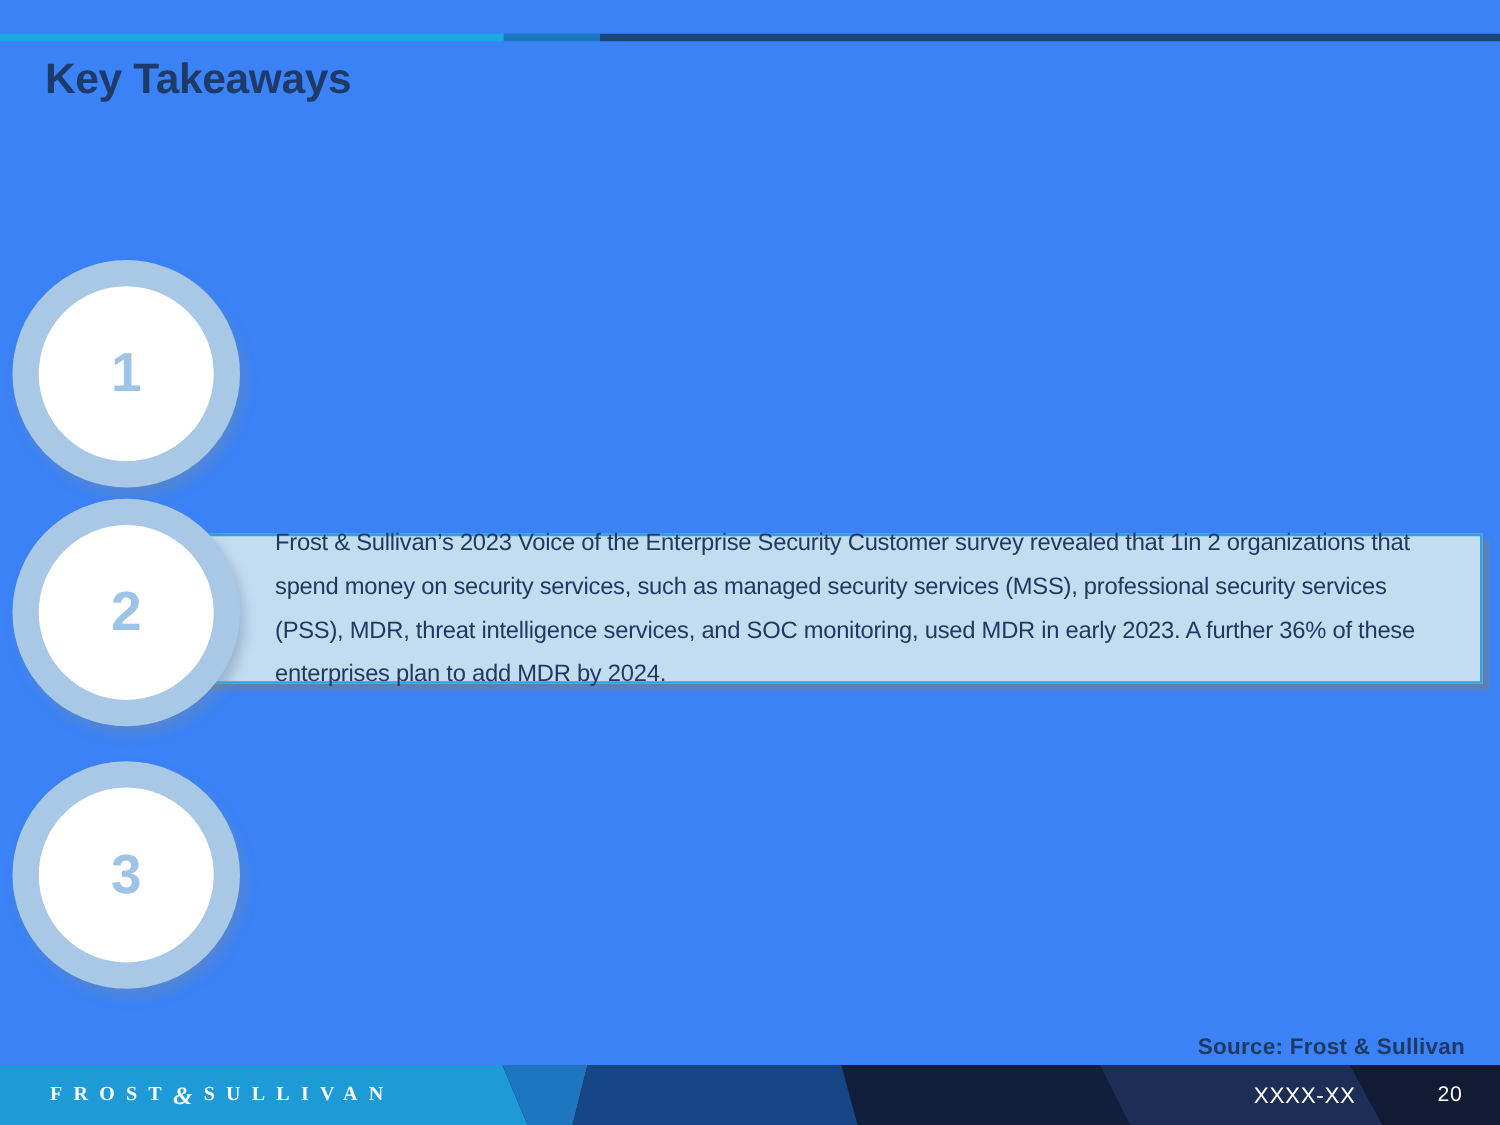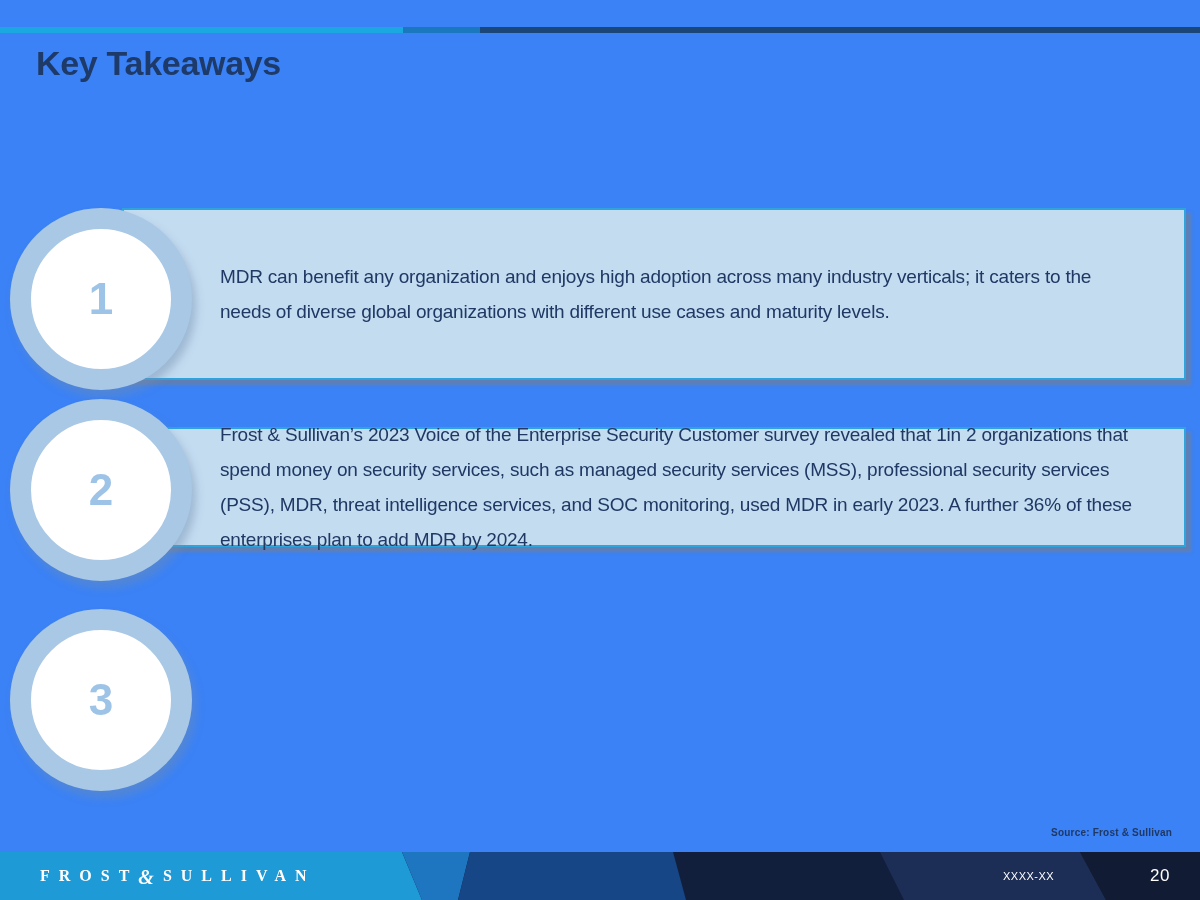--- a/index.html
+++ b/index.html
@@ -40,58 +40,55 @@
   }
   #box1{top:208px;height:172px;}
   #box2{top:427px;height:120px;}
   #box3{top:610px;height:172px;}
   #circle1{top:208px;}
   #circle2{top:399px;}
   #circle3{top:609px;}
   
   .source-note{
     position:absolute;right:28px;top:827px;
-    font-size:10px;font-weight:bold;letter-spacing:0.2px;color:#1F3864;
+    font-size:18px;font-weight:bold;letter-spacing:0.2px;color:#1F3864;
   }
   
   .footer{position:absolute;left:0;top:852px;width:1112px;height:48px;background:#121F3C;}
   .footer svg{position:absolute;left:0;top:0;}
   .brand{
     position:absolute;left:40px;top:0;height:48px;display:flex;align-items:center;
     color:#ffffff;font-family:"Liberation Serif","DejaVu Serif",serif;
     font-size:16px;font-weight:bold;letter-spacing:9px;white-space:nowrap;
   }
   .brand .amp{
     font-style:italic;font-size:20px;letter-spacing:9px;position:relative;top:1px;
   }
   .doc-code{
     position:absolute;left:1003px;top:0;height:48px;display:flex;align-items:center;
-    color:#ffffff;font-size:11px;letter-spacing:0.5px;
+    color:#ffffff;font-size:18px;letter-spacing:0.5px;
   }
   .page-number{
     position:absolute;left:1150px;top:0;height:48px;display:flex;align-items:center;
     color:#ffffff;font-size:17px;letter-spacing:0.5px;
   }
 </style>
 </head>
 <body>
 
 <div class="slide">
 
   <div class="stripe">
     <div class="seg seg-light"></div>
     <div class="seg seg-mid"></div>
     <div class="seg seg-dark"></div>
   </div>
 
   <h1 class="title">Key Takeaways</h1>
 
-  <div class="tk-box" id="box1">
-    <div class="tk-text">MDR can benefit any organization and enjoys high adoption across many industry verticals; it caters to the needs of diverse global organizations with different use cases and maturity levels.</div>
-  </div>
   <div class="tk-circle" id="circle1">
     <span class="tk-number">1</span>
   </div>
 
   <div class="tk-box" id="box2">
     <div class="tk-text">Frost &amp; Sullivan’s 2023 Voice of the Enterprise Security Customer survey revealed that 1in 2 organizations that spend money on security services, such as managed security services (MSS), professional security services (PSS), MDR, threat intelligence services, and SOC monitoring, used MDR in early 2023. A further 36% of these enterprises plan to add MDR by 2024.</div>
   </div>
   <div class="tk-circle" id="circle2">
     <span class="tk-number">2</span>
   </div>

